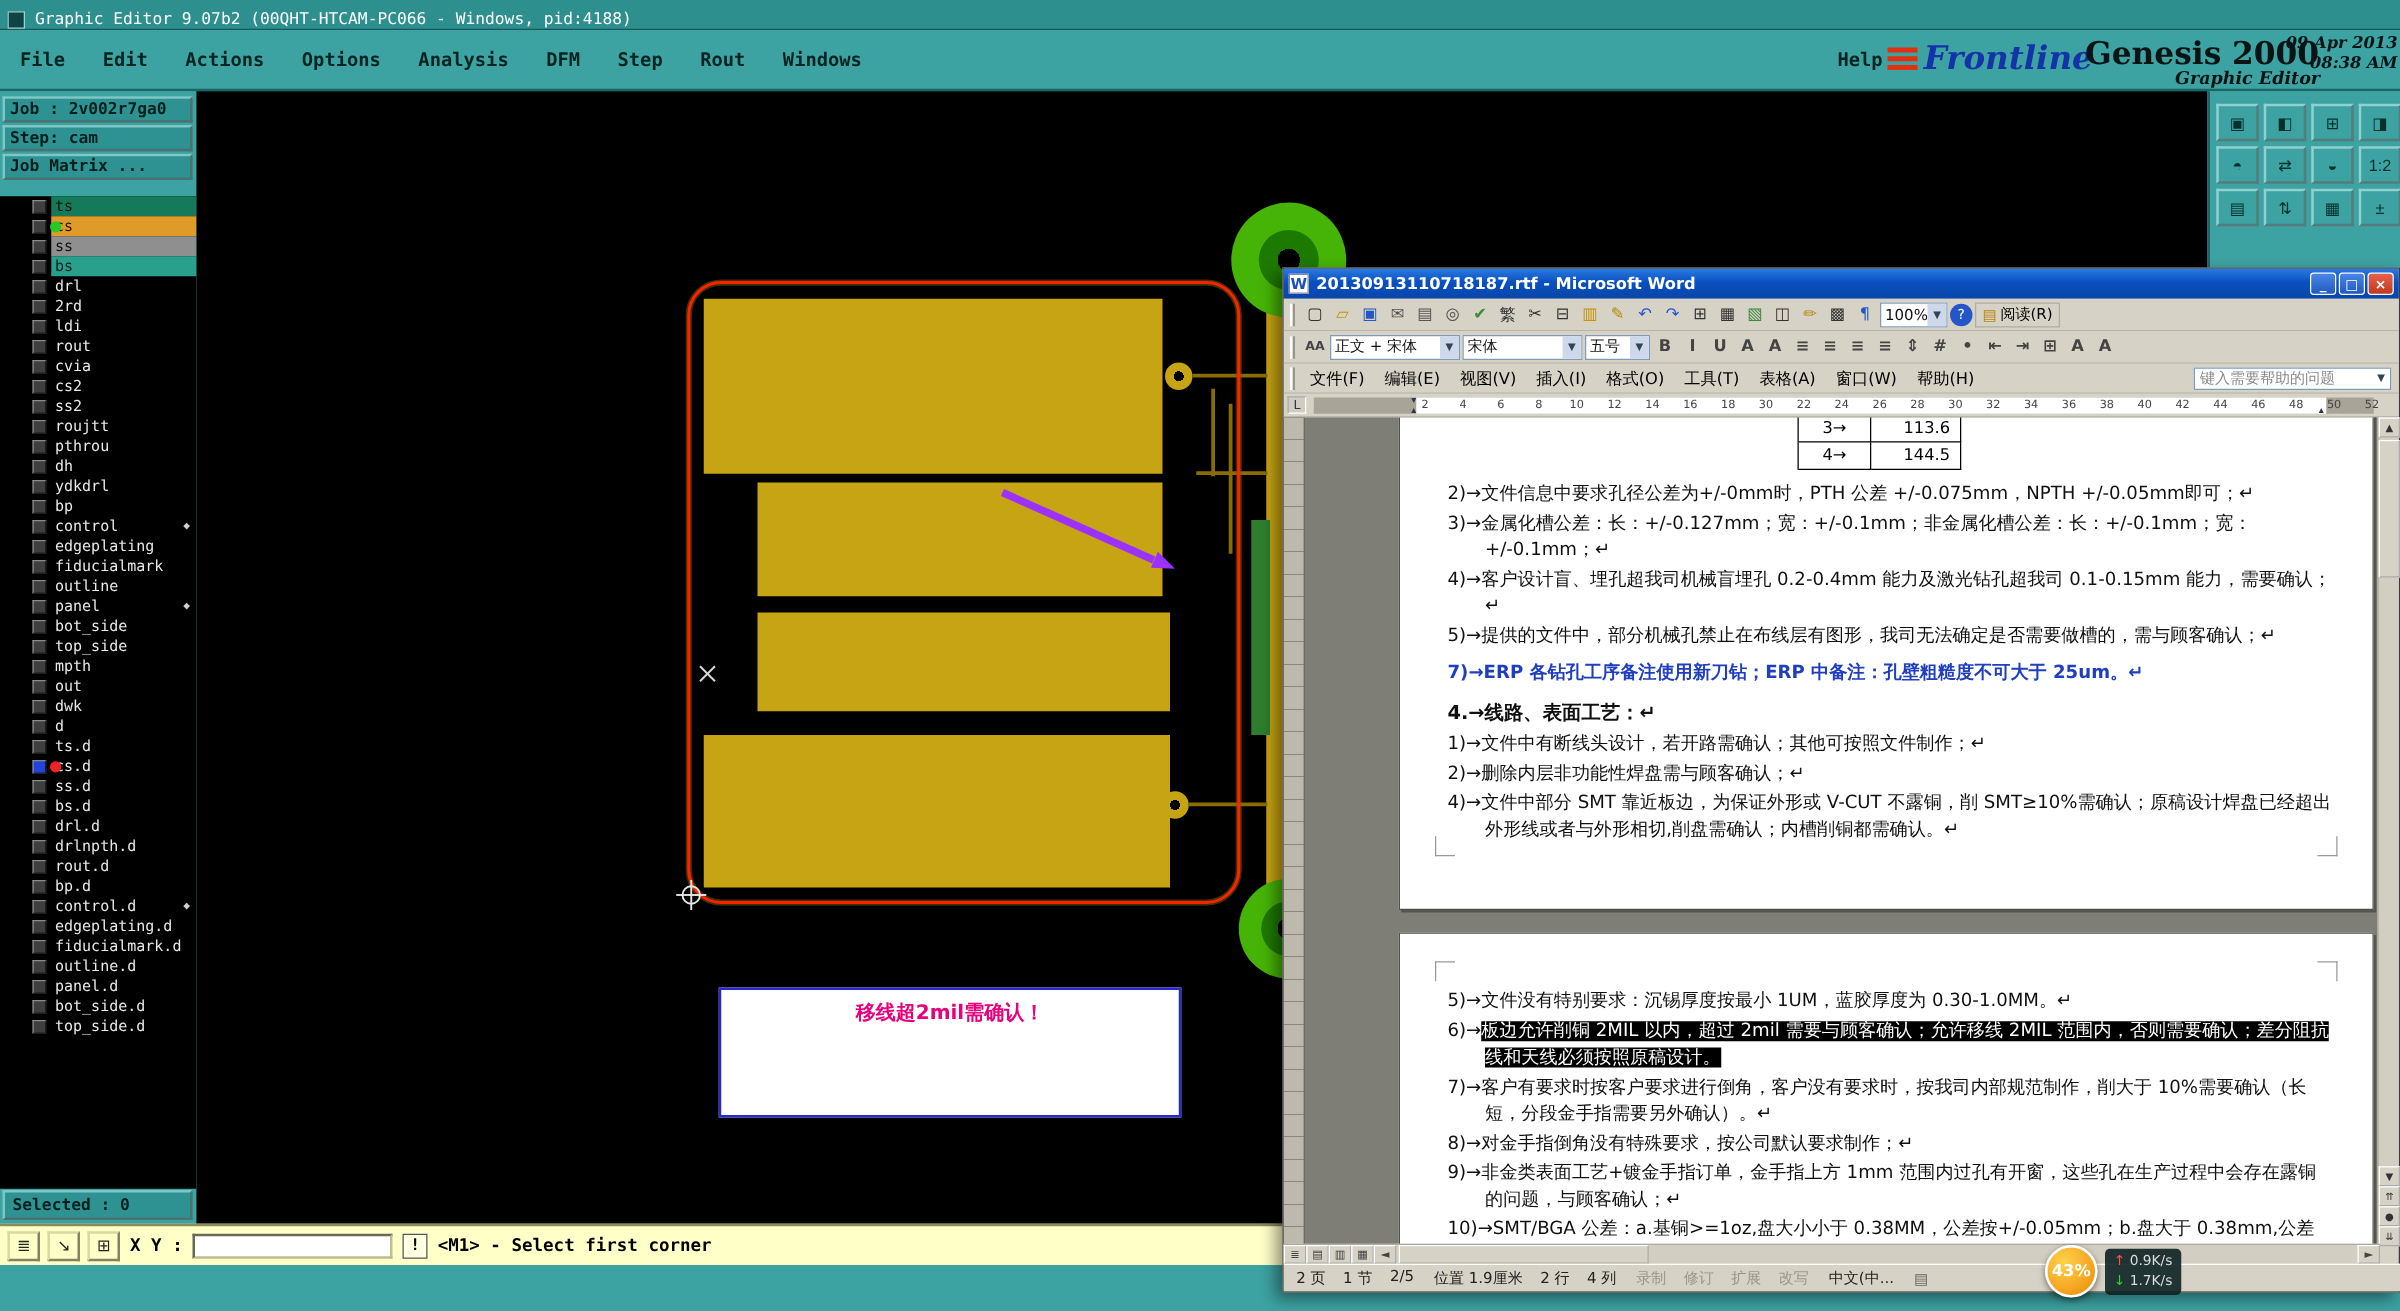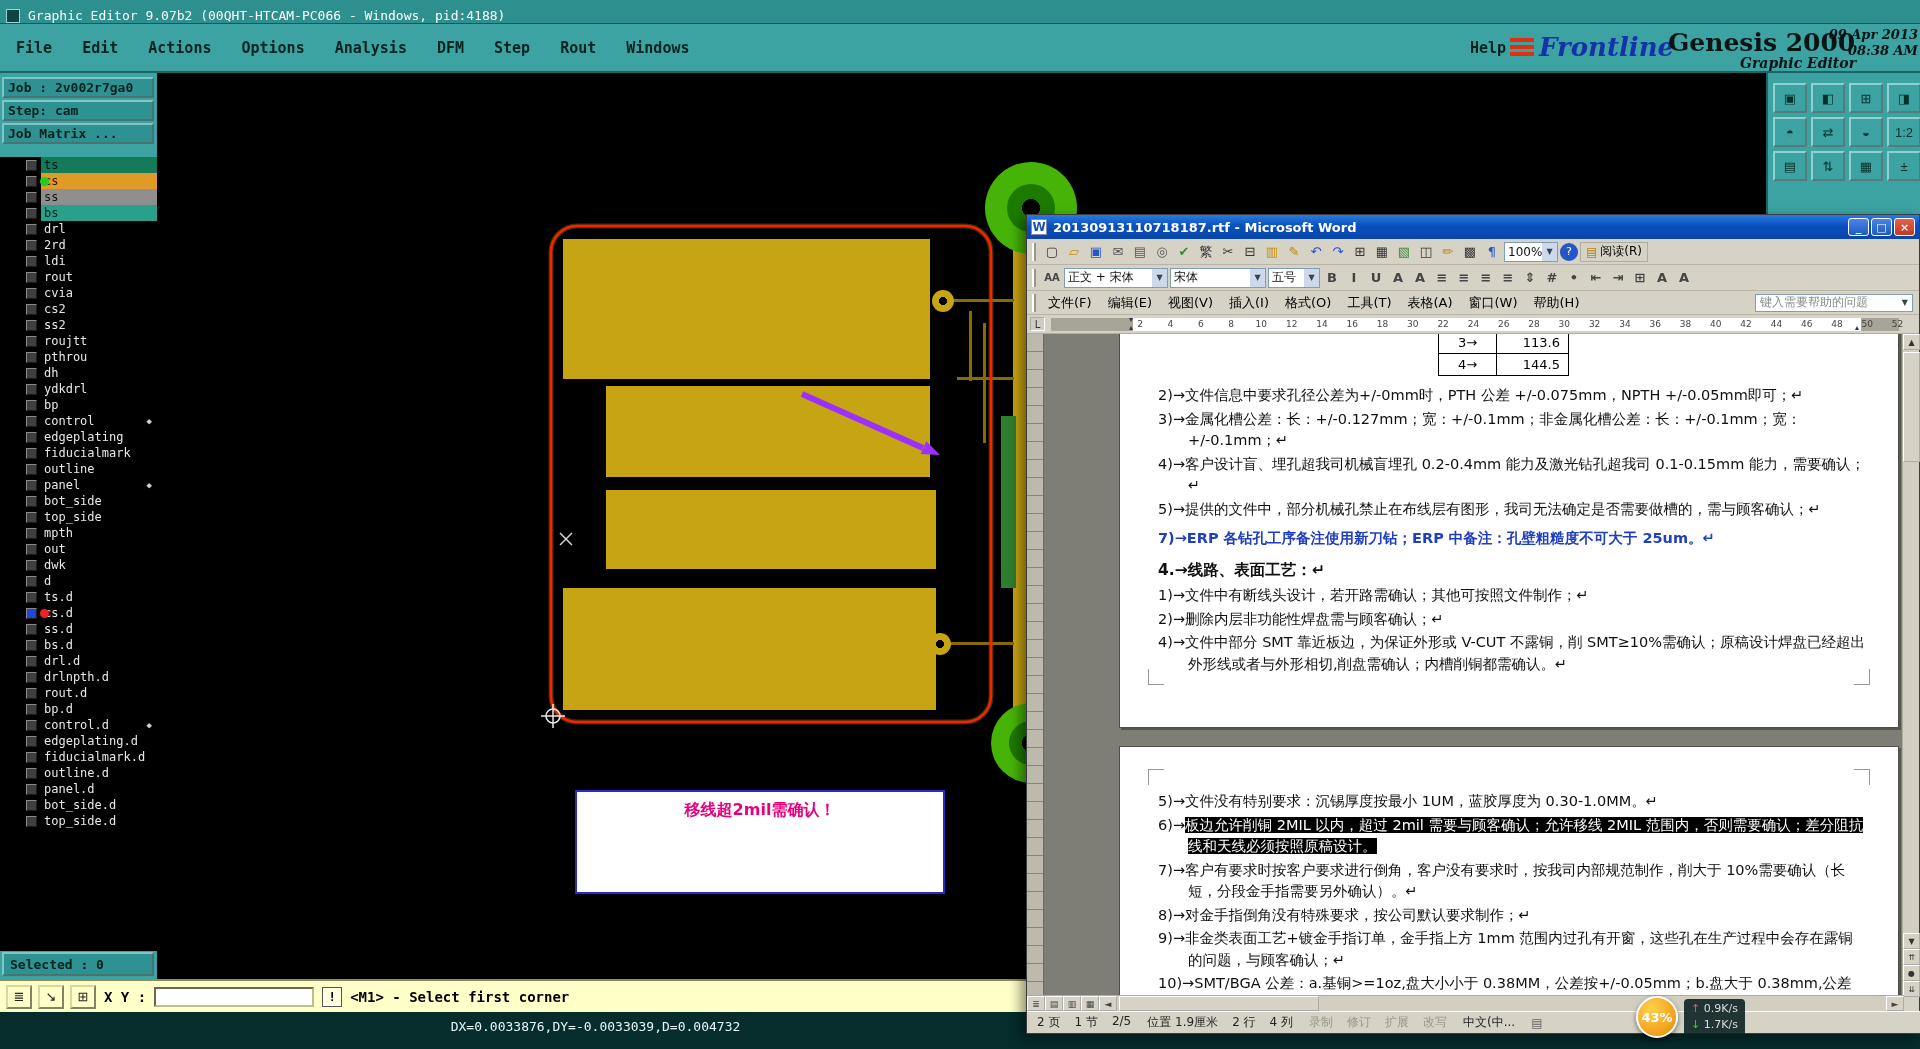--- a/index.html
+++ b/index.html
@@ -574,23 +574,20 @@
     <button class="cream-btn">≣</button>
         <button class="cream-btn">↘</button>
         <button class="cream-btn">⊞</button>
       </span>
     <span style="font-weight:bold;">X Y :</span>
     <input class="xy-input" value="" style="">
     <span class="bang-btn">!</span>
     <span class="prompt">&lt;M1&gt; - Select first corner</span>
   </div>
 
-  <div class="coord-bar">
-    <span class="coord-text">DX=0.0033876,DY=-0.0033039,D=0.004732</span>
-  </div>
 
   <div class="word">
     <div class="w-title">
       <span class="w-appicon">W</span>
       <span>20130913110718187.rtf - Microsoft Word</span>
       <span class="w-buttons">
         <span class="w-btn">_</span>
         <span class="w-btn">□</span>
         <span class="w-btn close">×</span>
       </span>

